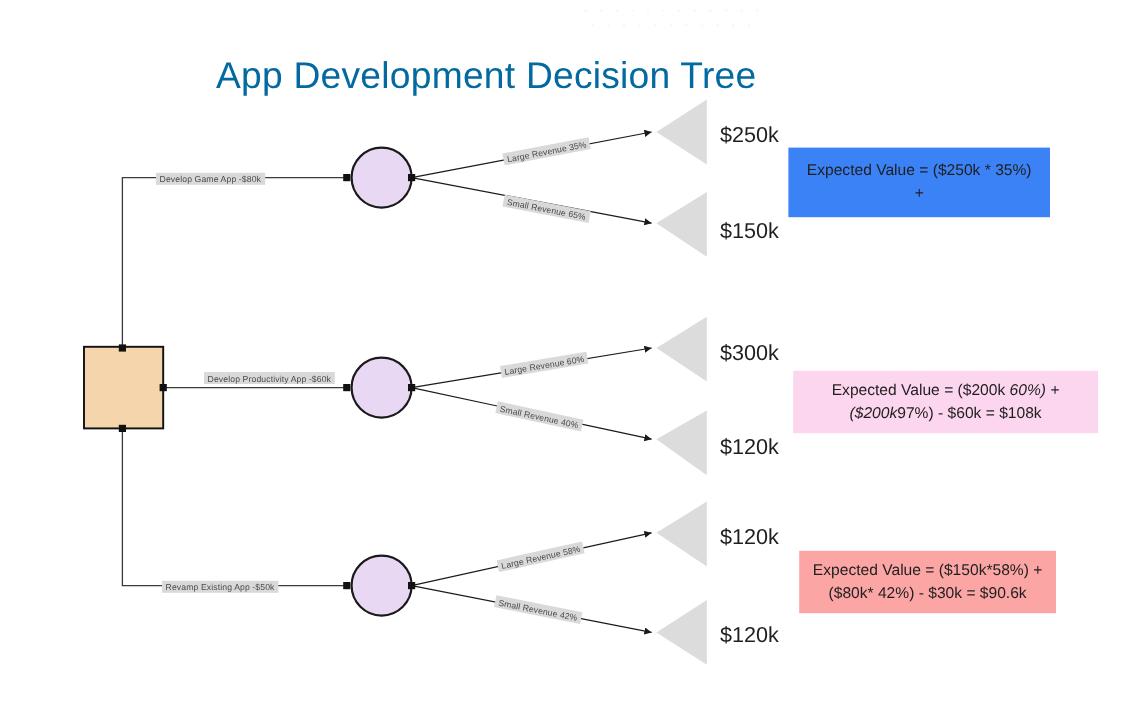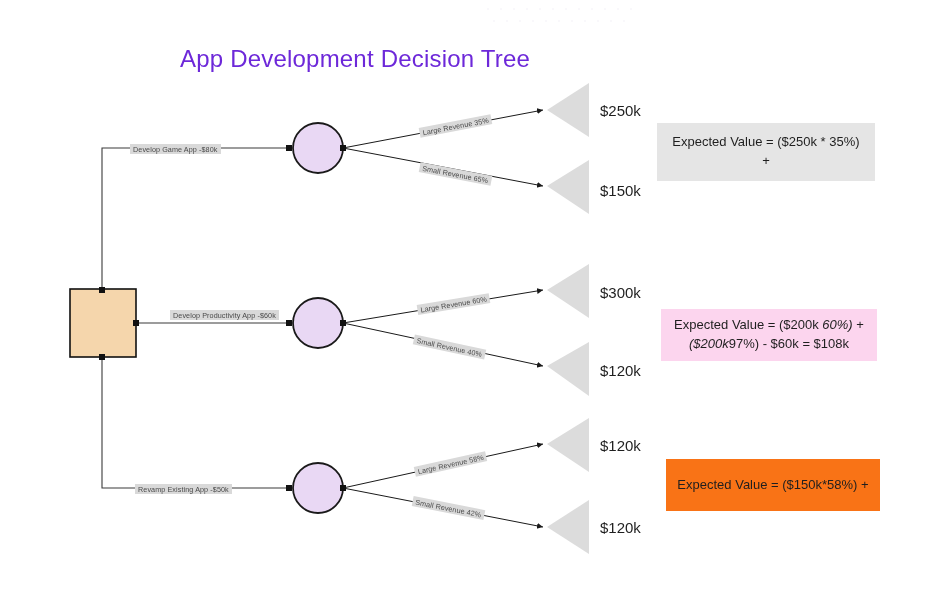--- a/index.html
+++ b/index.html
@@ -24,56 +24,56 @@
     position: absolute;
     left: 0;
     top: 0;
     width: 939px;
     height: 603px;
   }
   .diagram-title {
     position: absolute;
     left: 180px;
     top: 45px;
-    font-size: 24px;
-    color: #6d28d9;
+    font-size: 31px;
+    color: #0369a1;
     letter-spacing: 0.2px;
     white-space: nowrap;
   }
   .edge-label {
     position: absolute;
     font-size: 7.2px;
     color: #4a4a4a;
     background: #d9d9d9;
     padding: 1.5px 3px;
     white-space: nowrap;
     letter-spacing: 0.1px;
     line-height: 1;
   }
   .payoff-label {
     position: absolute;
-    font-size: 15px;
+    font-size: 18px;
     color: #1f1f1f;
     white-space: nowrap;
   }
   .note-box {
     position: absolute;
     box-sizing: border-box;
     display: flex;
     align-items: center;
     justify-content: center;
     text-align: center;
     font-size: 13px;
     color: #1f1f1f;
     line-height: 1.45;
     padding: 8px 10px;
   }
-  .note-green  { background: #e5e5e5; }
+  .note-green  { background: #3b82f6; }
   .note-pink   { background: #fcd5ee; }
-  .note-blue   { background: #f97316; }
+  .note-blue   { background: #fca5a5; }
   .note-box i { font-style: italic; }
   .dot-grid {
     position: absolute;
     left: 487px;
     top: 4px;
     width: 146px;
     height: 22px;
     opacity: 0.55;
   }
   .dot-grid span {
@@ -176,26 +176,27 @@
   <div class="payoff-label" style="left:600px; top:362px;">$120k</div>
   <div class="payoff-label" style="left:600px; top:437px;">$120k</div>
   <div class="payoff-label" style="left:600px; top:519px;">$120k</div>
 
   <div class="note-box note-green" style="left:657px; top:123px; width:218px; height:58px;">
     <div>
       <span>Expected Value = ($250k * 35%) +</span><br>
     </div>
   </div>
 
-  <div class="note-box note-pink" style="left:661px; top:309px; width:216px; height:52px;">
+  <div class="note-box note-pink" style="left:661px; top:309px; width:254px; height:52px;">
     <div>
       <span>Expected Value = ($200k </span><i>60%)</i><span> +</span><br>
       <i>($200k</i><span>97%) - $60k = $108k</span>
     </div>
   </div>
 
   <div class="note-box note-blue" style="left:666px; top:459px; width:214px; height:52px;">
     <div>
       <span>Expected Value = ($150k*58%) +</span><br>
+      <span>($80k* 42%) - $30k = $90.6k</span>
     </div>
   </div>
 
 </div>
 
 </body></html>

